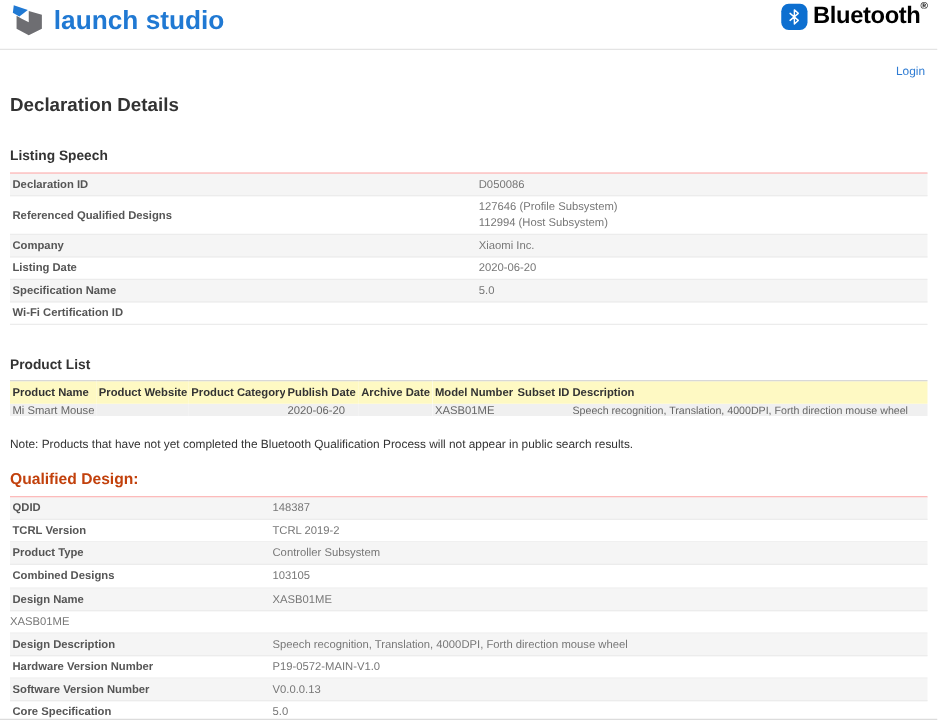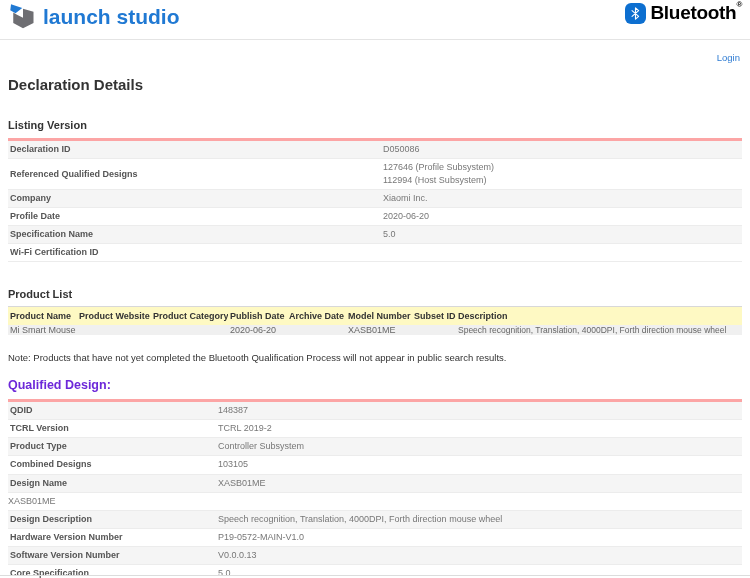--- a/index.html
+++ b/index.html
@@ -24,23 +24,23 @@
     display:flex; align-items:center; justify-content:center; flex:0 0 auto;
   }
   .bt-text { font-size:19px; font-weight:bold; color:#000; letter-spacing:-0.3px; }
   .bt-reg { font-size:8px; font-weight:bold; vertical-align:top; position:relative; top:-2px; }
   .login-bar { text-align:right; padding:7px 10px 0 0; height:20px; }
   .link { color:#2f7cd3; font-size:9.5px; text-decoration:none; cursor:pointer; }
   
   .content { padding:0 8px; }
   .page-title { font-size:15px; font-weight:bold; color:#333; margin:16px 0 0 0; }
   .section-heading { font-size:11px; font-weight:bold; color:#333; margin:26px 0 0 0; }
-  .qd-heading { font-size:12.5px; font-weight:bold; color:#6d28d9; margin:15px 0 0 0; }
-  
-  .kv-table { border-top:3px solid #fca5a5; margin-top:7px; }
+  .qd-heading { font-size:12.5px; font-weight:bold; color:#c2410c; margin:15px 0 0 0; }
+  
+  .kv-table { border-top:1px solid #fca5a5; margin-top:7px; }
   .kv-row {
     display:flex; align-items:center; min-height:17px;
     border-bottom:1px solid #ececec; font-size:9px; line-height:1.45;
   }
   .kv-row:nth-child(odd) { background:#f5f5f5; }
   .kv-label { font-weight:bold; color:#555; padding:2px 4px 2px 2px; flex:0 0 auto; }
   .listing .kv-label { width:375px; }
   .qd .kv-label { width:210px; }
   .kv-value { flex:1 1 auto; color:#777; white-space:pre-line; padding:2px 0; }
   
@@ -86,37 +86,37 @@
 </div>
 
 <div class="login-bar">
   <a class="link">Login</a>
 </div>
 
 <div class="content">
 
   <div class="page-title">Declaration Details</div>
 
-  <div class="section-heading">Listing Version</div>
+  <div class="section-heading">Listing Speech</div>
   <div class="kv-table listing">
     <div class="kv-row">
       <div class="kv-label">Declaration ID</div>
       <div class="kv-value">D050086</div>
     </div>
     <div class="kv-row">
       <div class="kv-label">Referenced Qualified Designs</div>
       <div class="kv-value">127646 (Profile Subsystem)
 112994 (Host Subsystem)</div>
     </div>
     <div class="kv-row">
       <div class="kv-label">Company</div>
       <div class="kv-value">Xiaomi Inc.</div>
     </div>
     <div class="kv-row">
-      <div class="kv-label">Profile Date</div>
+      <div class="kv-label">Listing Date</div>
       <div class="kv-value">2020-06-20</div>
     </div>
     <div class="kv-row">
       <div class="kv-label">Specification Name</div>
       <div class="kv-value">5.0</div>
     </div>
     <div class="kv-row">
       <div class="kv-label">Wi-Fi Certification ID</div>
       <div class="kv-value"></div>
     </div>

